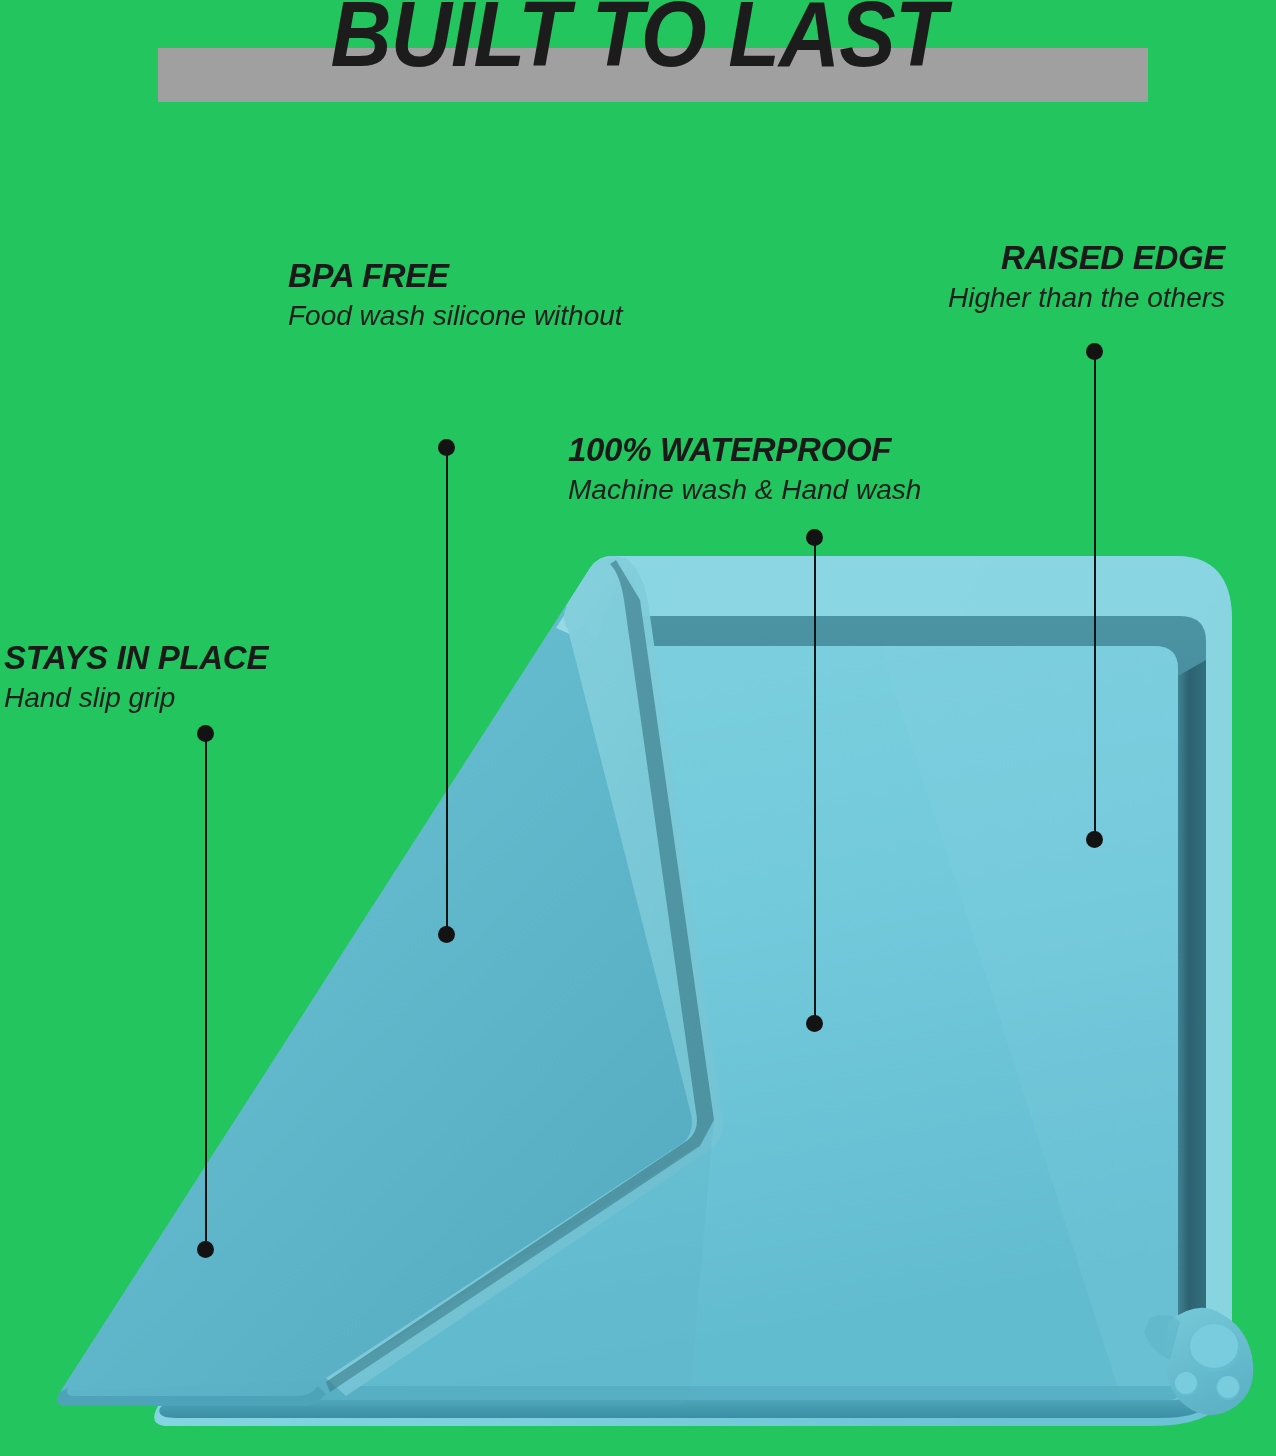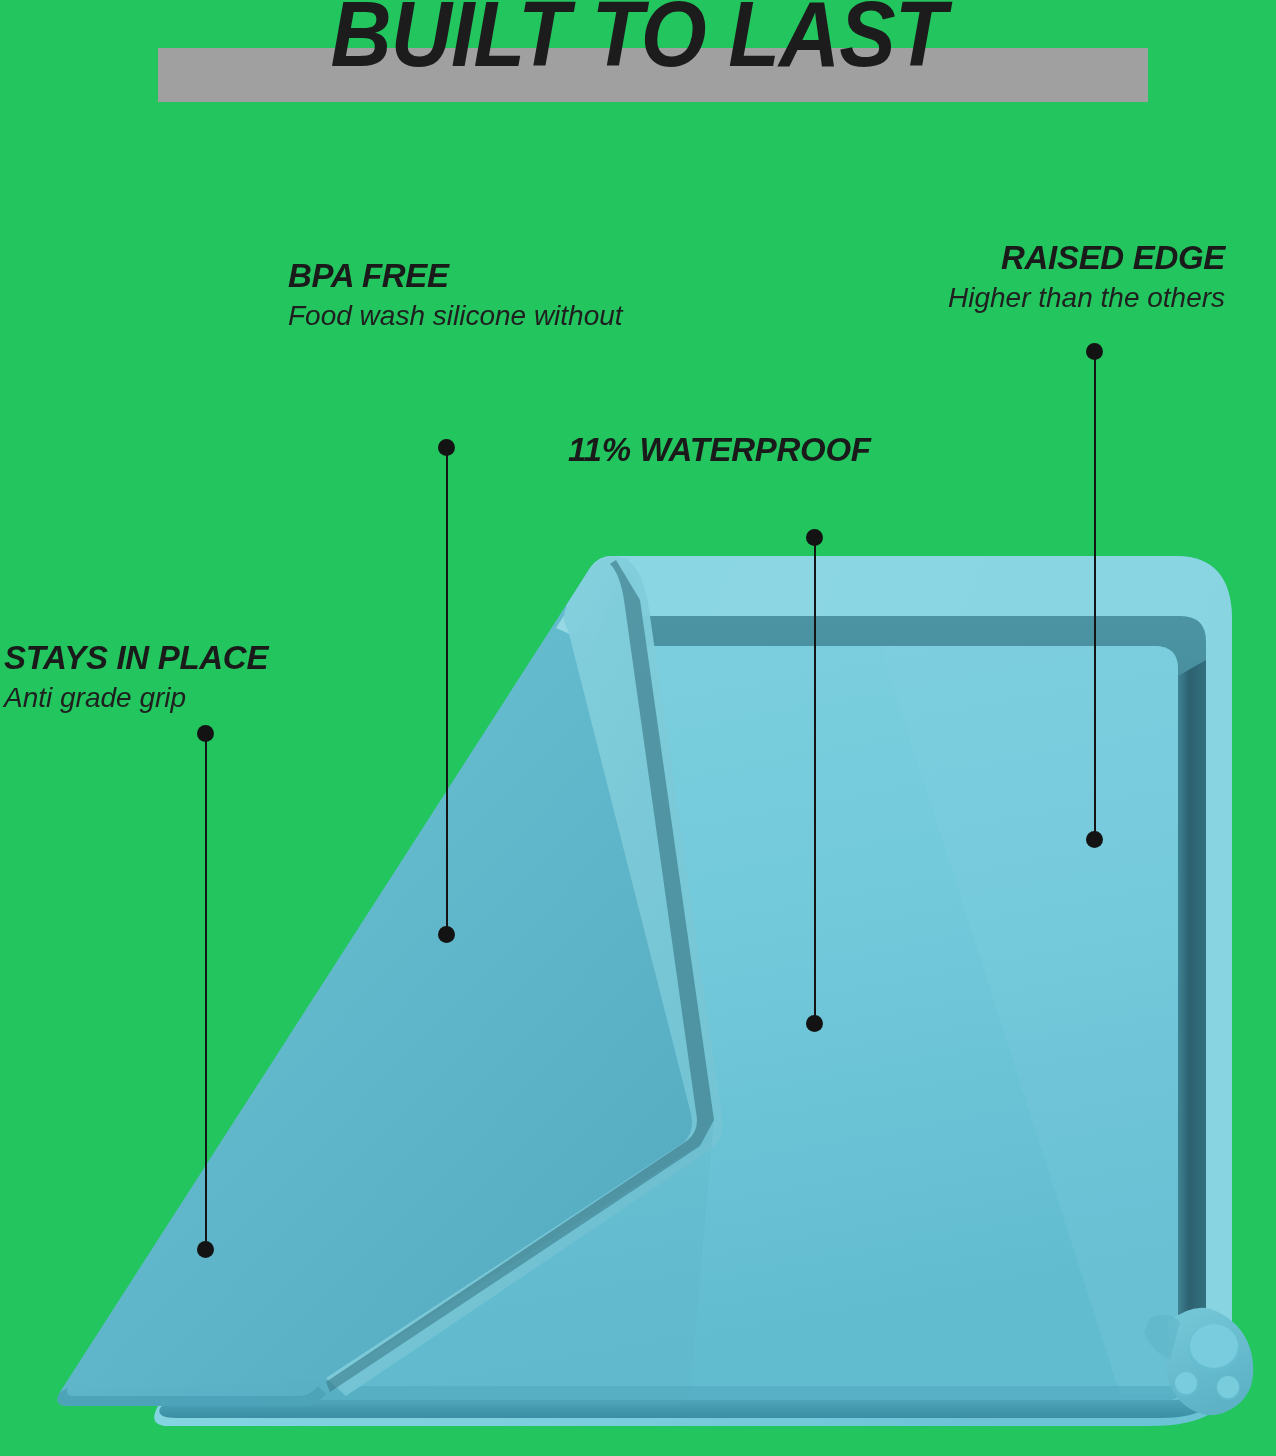--- a/index.html
+++ b/index.html
@@ -309,30 +309,31 @@
   </div>
 
   <div id="leader-raised-edge" class="leader z-leaders">
     <div class="line"></div>
     <div class="dot top"></div>
     <div class="dot bottom"></div>
   </div>
 
   <div id="callout-stays-in-place" class="callout z-text">
     <div class="c-title">STAYS IN PLACE</div>
-    <div class="c-sub">Anti grade grip</div>
+    <div class="c-sub">Hand slip grip</div>
   </div>
 
   <div id="callout-bpa-free" class="callout z-text">
     <div class="c-title">BPA FREE</div>
     <div class="c-sub">Food wash silicone without</div>
   </div>
 
   <div id="callout-waterproof" class="callout z-text">
-    <div class="c-title">11% WATERPROOF</div>
+    <div class="c-title">100% WATERPROOF</div>
+    <div class="c-sub">Machine wash &amp; Hand wash</div>
   </div>
 
   <div id="callout-raised-edge" class="callout z-text">
     <div class="c-title">RAISED EDGE</div>
     <div class="c-sub">Higher than the others</div>
   </div>
 
 </div>
 
 </body></html>

